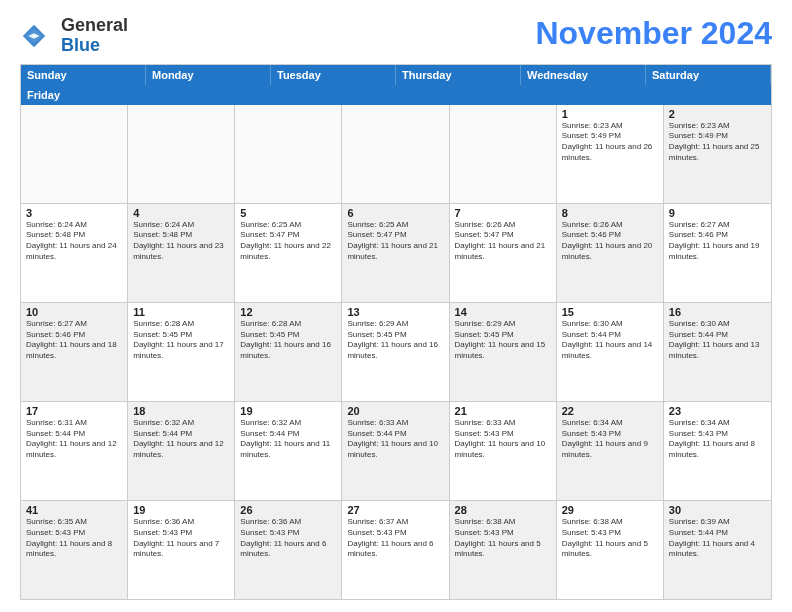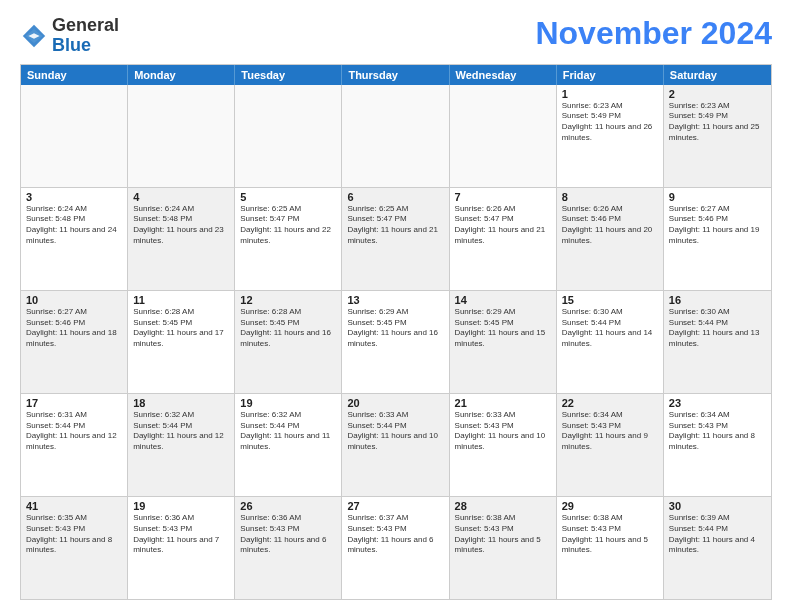--- a/index.html
+++ b/index.html
@@ -19,21 +19,21 @@
     }
     .header {
       display: flex;
       justify-content: space-between;
       align-items: flex-start;
       margin-bottom: 8px;
     }
     .logo {
       display: flex;
       align-items: center;
-      gap: 4px;
+      gap: 13px;
     }
     .logo-text {
       font-size: 18px;
       font-weight: bold;
       line-height: 1.1;
     }
     .logo-text .general { color: #333; }
     .logo-text .blue { color: #1a6bb5; }
     .logo-icon {
       width: 28px;
@@ -53,21 +53,21 @@
       color: #444;
     }
     .calendar {
       flex: 1;
       display: flex;
       flex-direction: column;
       border: 1px solid #ccc;
     }
     .cal-header {
       display: grid;
-      grid-template-columns: repeat(7, 1fr);
+      grid-template-columns: repeat(6, 1fr);
       background: #2176c7;
     }
     .cal-header-cell {
       color: #fff;
       font-size: 11px;
       font-weight: bold;
       padding: 4px 6px;
       border-right: 1px solid #5599d4;
     }
     .cal-header-cell:last-child { border-right: none; }
@@ -129,22 +129,22 @@
     </div>
   </div>
 
   <div class="calendar">
     <div class="cal-header">
     <div class="cal-header-cell">Sunday</div>
         <div class="cal-header-cell">Monday</div>
         <div class="cal-header-cell">Tuesday</div>
         <div class="cal-header-cell">Thursday</div>
         <div class="cal-header-cell">Wednesday</div>
+        <div class="cal-header-cell">Saturday</div>
         <div class="cal-header-cell">Friday</div>
-        <div class="cal-header-cell">Saturday</div>
       </div>
     <div class="cal-body">
     <div class="cal-row">
           <div class="cal-cell empty"></div>
           <div class="cal-cell empty"></div>
           <div class="cal-cell empty"></div>
           <div class="cal-cell empty"></div>
           <div class="cal-cell empty"></div>
           <div class="cal-cell">
             <span class="day-num">1</span>

